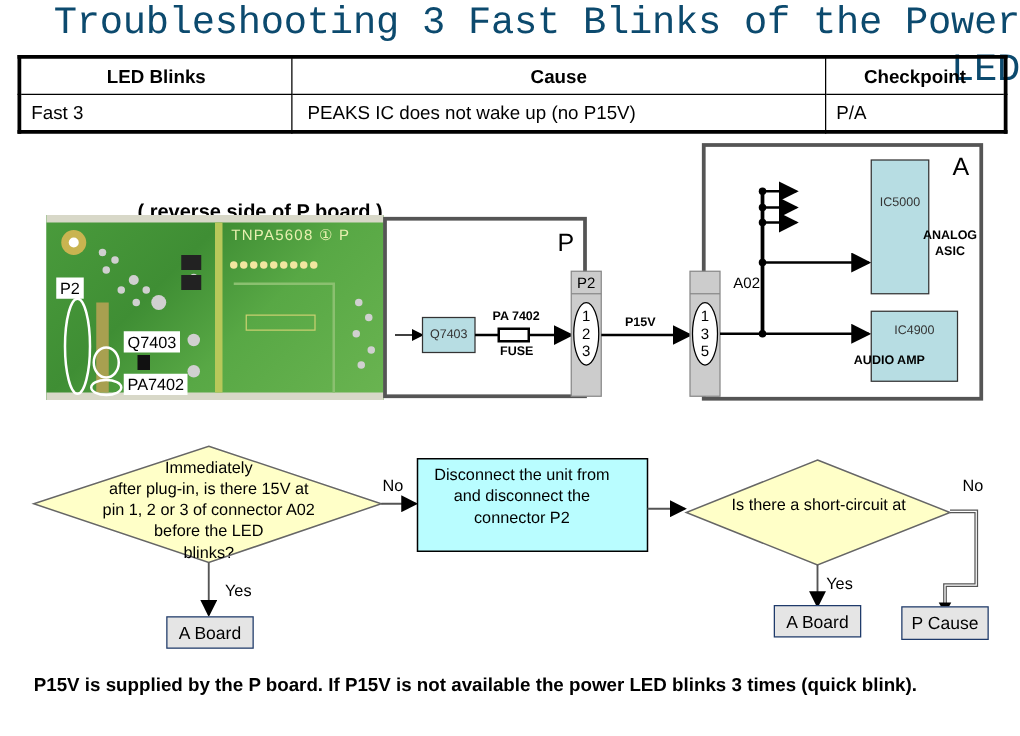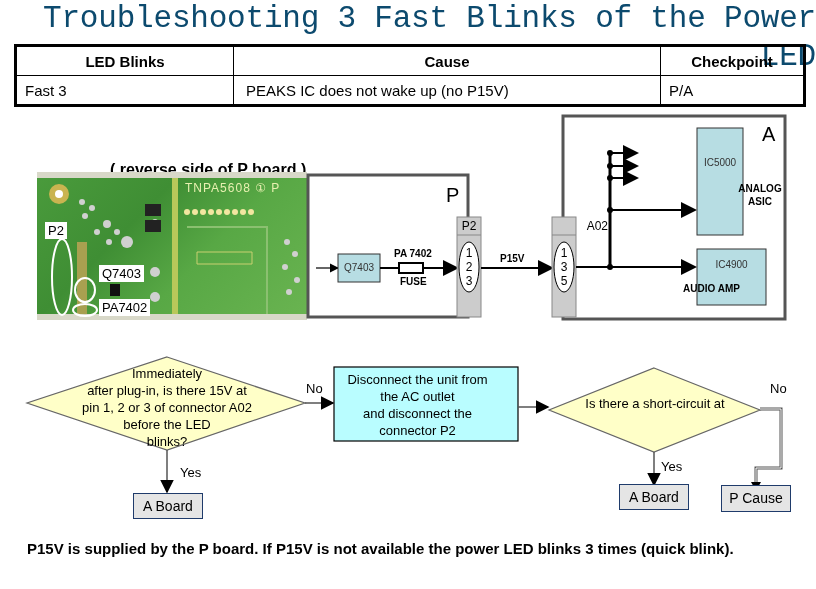--- a/index.html
+++ b/index.html
@@ -207,21 +207,20 @@
   <div>after plug-in, is there 15V at</div>
   <div>pin 1, 2 or 3 of connector A02</div>
   <div>before the LED</div>
   <div>blinks?</div>
 </div>
 <div class="abs" style="left:306px;top:381px;font-size:13px;">No</div>
 <div class="abs" style="left:180px;top:465px;font-size:13px;">Yes</div>
 
 <div class="abs flow-text" style="left:334px;top:371px;width:167px;">
   <div>Disconnect the unit from</div>
-  <div>the AC outlet</div>
   <div>and disconnect the</div>
   <div>connector P2</div>
 </div>
 
 <div class="abs flow-text" style="left:565px;top:395px;width:180px;">
   <div>Is there a short-circuit at</div>
 </div>
 <div class="abs" style="left:770px;top:381px;font-size:13px;">No</div>
 <div class="abs" style="left:661px;top:459px;font-size:13px;">Yes</div>
 

